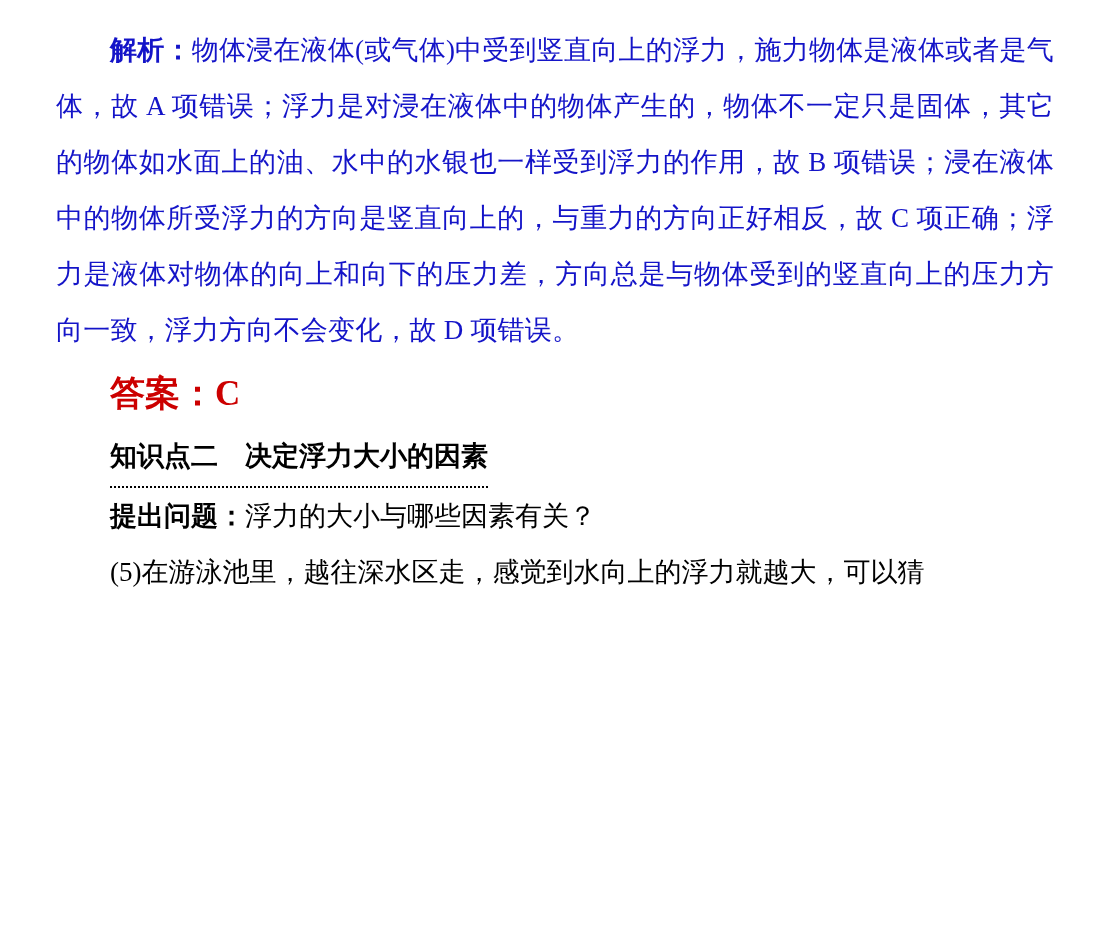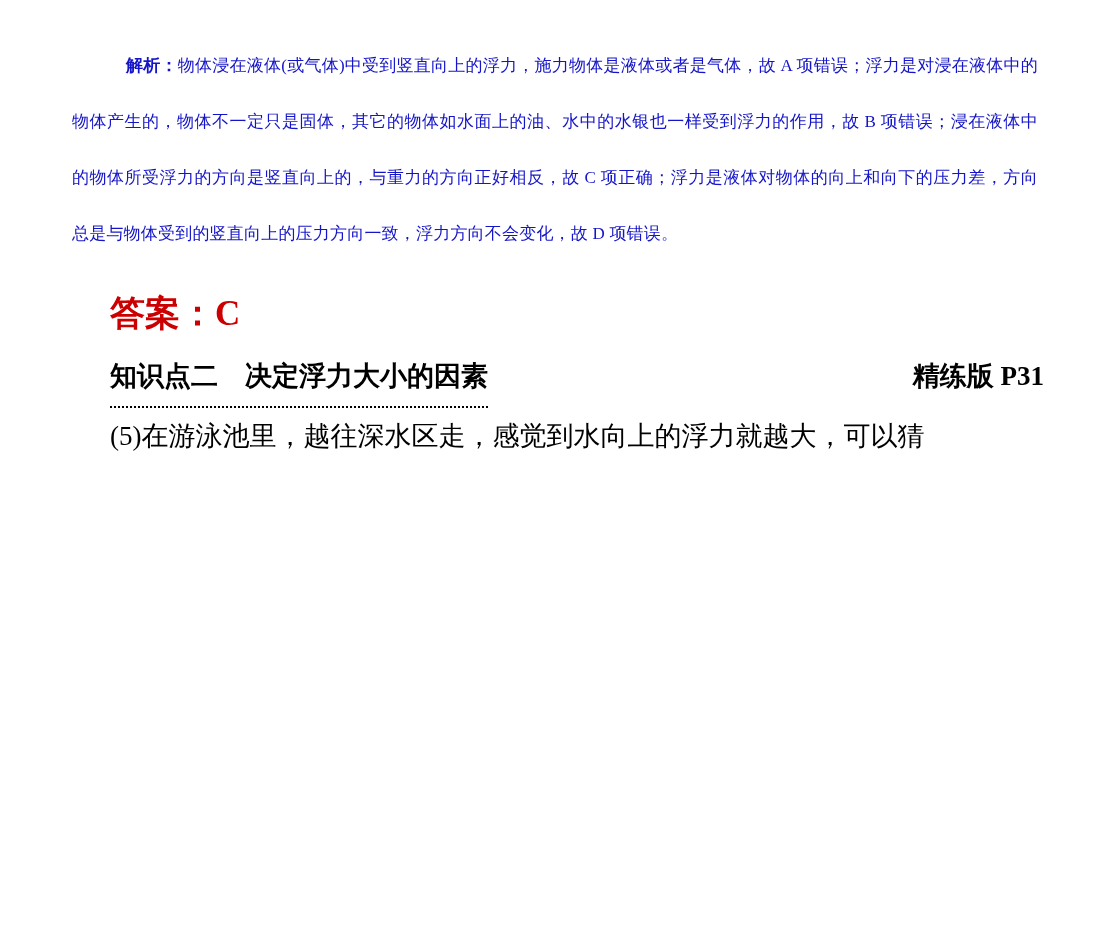--- a/index.html
+++ b/index.html
@@ -13,26 +13,26 @@
     height: 945px;
     background: #ffffff;
     overflow: hidden;
     font-family: "Liberation Serif", "DejaVu Serif", serif;
   }
   .content {
     padding: 22px 48px 0 56px;
     box-sizing: border-box;
   }
   .para {
-    font-size: 17px;
+    font-size: 27px;
     line-height: 56px;
     color: #1414c8;
     text-align: justify;
     text-justify: inter-ideograph;
-    margin: 16px;
+    margin: 0;
     letter-spacing: 0.2px;
   }
   .para.indent {
     text-indent: 54px;
   }
   .analysis-label {
     font-weight: bold;
   }
   .answer-line {
     font-size: 35px;
@@ -85,21 +85,21 @@
 
 <div class="page">
   <div class="content">
 
     <p class="para indent"><span class="analysis-label">解析：</span><span>物体浸在液体(或气体)中受到竖直向上的浮力，施力物体是液体或者是气体，故 A 项错误；浮力是对浸在液体中的物体产生的，物体不一定只是固体，其它的物体如水面上的油、水中的水银也一样受到浮力的作用，故 B 项错误；浸在液体中的物体所受浮力的方向是竖直向上的，与重力的方向正好相反，故 C 项正确；浮力是液体对物体的向上和向下的压力差，方向总是与物体受到的竖直向上的压力方向一致，浮力方向不会变化，故 D 项错误。</span></p>
 
     <p class="answer-line">答案：C</p>
 
     <div class="kp-line">
       <span class="kp-title">知识点二　决定浮力大小的因素</span>
-      <span class="kp-ref">精练版 P31</span>
     </div>
 
+    <p class="black-para indent"><span class="bold">提出问题：</span><span>浮力的大小与哪些因素有关？</span></p>
 
 
     <p class="black-para indent">(5)在游泳池里，越往深水区走，感觉到水向上的浮力就越大，可以猜</p>
 
   </div>
 </div>
 
 </body></html>

